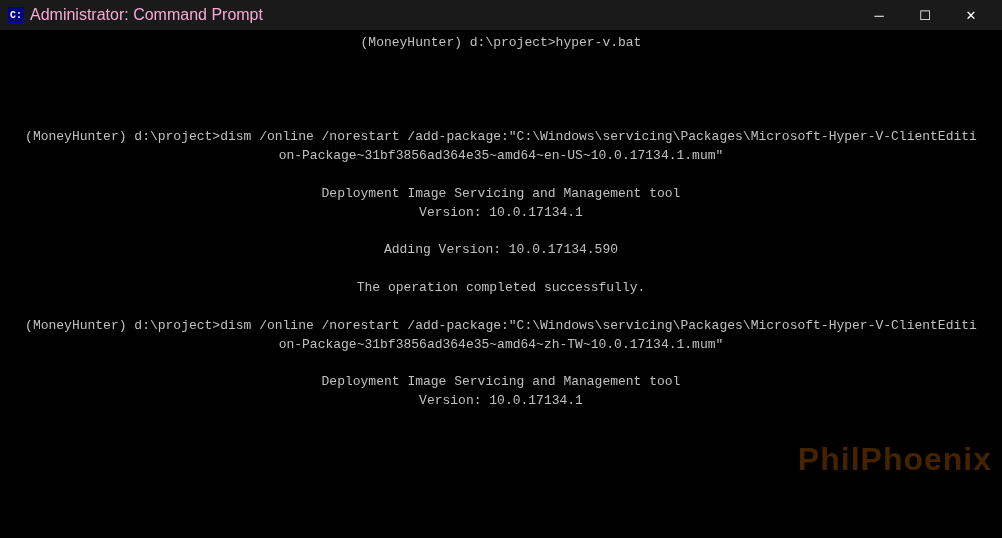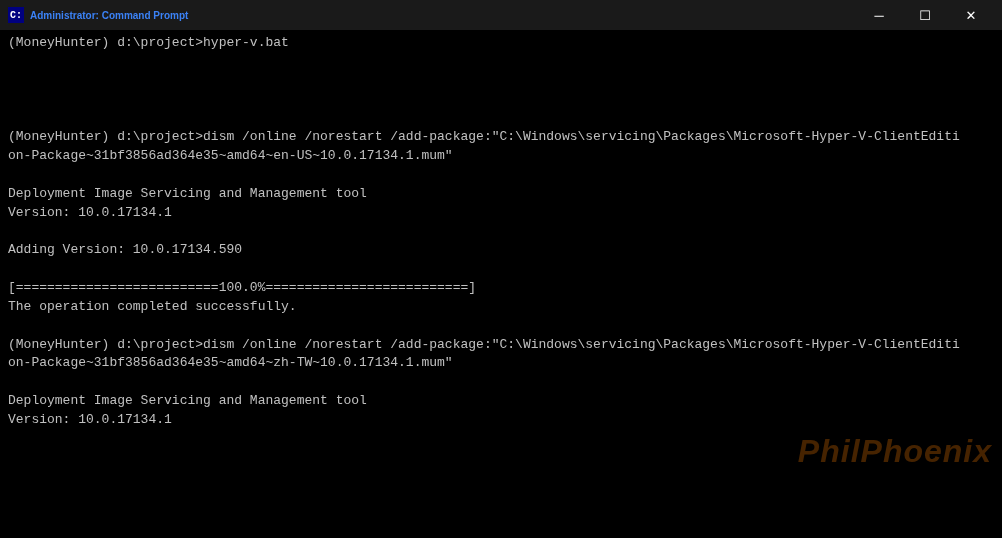--- a/index.html
+++ b/index.html
@@ -40,24 +40,23 @@
       height: 16px;
       background: #000080;
       display: flex;
       align-items: center;
       justify-content: center;
       font-size: 10px;
       color: #fff;
       font-weight: bold;
     }
     .title-bar-text {
-      color: #3b82f6;
+      color: #f9a8d4;
       font-family: 'Segoe UI', sans-serif;
-      font-size: 10px;
-      font-weight: bold;
+      font-size: 16px;
     }
     .title-bar-controls {
       display: flex;
       align-items: center;
       gap: 0;
     }
     .title-bar-btn {
       width: 46px;
       height: 30px;
       display: flex;
@@ -75,34 +74,34 @@
       padding: 4px 8px;
       height: calc(538px - 30px);
       overflow: hidden;
       position: relative;
     }
     .terminal-line {
       line-height: 1.45;
       white-space: pre-wrap;
       word-break: break-all;
       color: #c0c0c0;
+      text-align: center;
     }
     .terminal-line.empty {
       height: 1.45em;
     }
 
     
     .watermark {
       position: absolute;
-      bottom: 68px;
+      bottom: 60px;
       right: 10px;
       font-family: 'Arial', sans-serif;
       font-size: 32px;
       font-weight: bold;
-      font-style: italic;
       color: rgba(200, 100, 0, 0.35);
       pointer-events: none;
       user-select: none;
       letter-spacing: 1px;
     }
   </style>
 </head>
 <body>
 
 <div class="title-bar">
@@ -127,21 +126,20 @@
       <div class="terminal-line empty">&nbsp;</div>
       <div class="terminal-line empty">&nbsp;</div>
       <div class="terminal-line">(MoneyHunter) d:\project&gt;dism /online /norestart /add-package:"C:\Windows\servicing\Packages\Microsoft-Hyper-V-ClientEditi
 on-Package~31bf3856ad364e35~amd64~en-US~10.0.17134.1.mum"</div>
       <div class="terminal-line empty">&nbsp;</div>
       <div class="terminal-line">Deployment Image Servicing and Management tool</div>
       <div class="terminal-line">Version: 10.0.17134.1</div>
       <div class="terminal-line empty">&nbsp;</div>
       <div class="terminal-line">Adding Version: 10.0.17134.590</div>
       <div class="terminal-line empty">&nbsp;</div>
-      <div class="terminal-line">[==========================100.0%==========================]</div>
       <div class="terminal-line">The operation completed successfully.</div>
       <div class="terminal-line empty">&nbsp;</div>
       <div class="terminal-line">(MoneyHunter) d:\project&gt;dism /online /norestart /add-package:"C:\Windows\servicing\Packages\Microsoft-Hyper-V-ClientEditi
 on-Package~31bf3856ad364e35~amd64~zh-TW~10.0.17134.1.mum"</div>
       <div class="terminal-line empty">&nbsp;</div>
       <div class="terminal-line">Deployment Image Servicing and Management tool</div>
       <div class="terminal-line">Version: 10.0.17134.1</div>
       <div class="terminal-line empty">&nbsp;</div>
     </div>
   <div class="watermark">PhilPhoenix</div>

